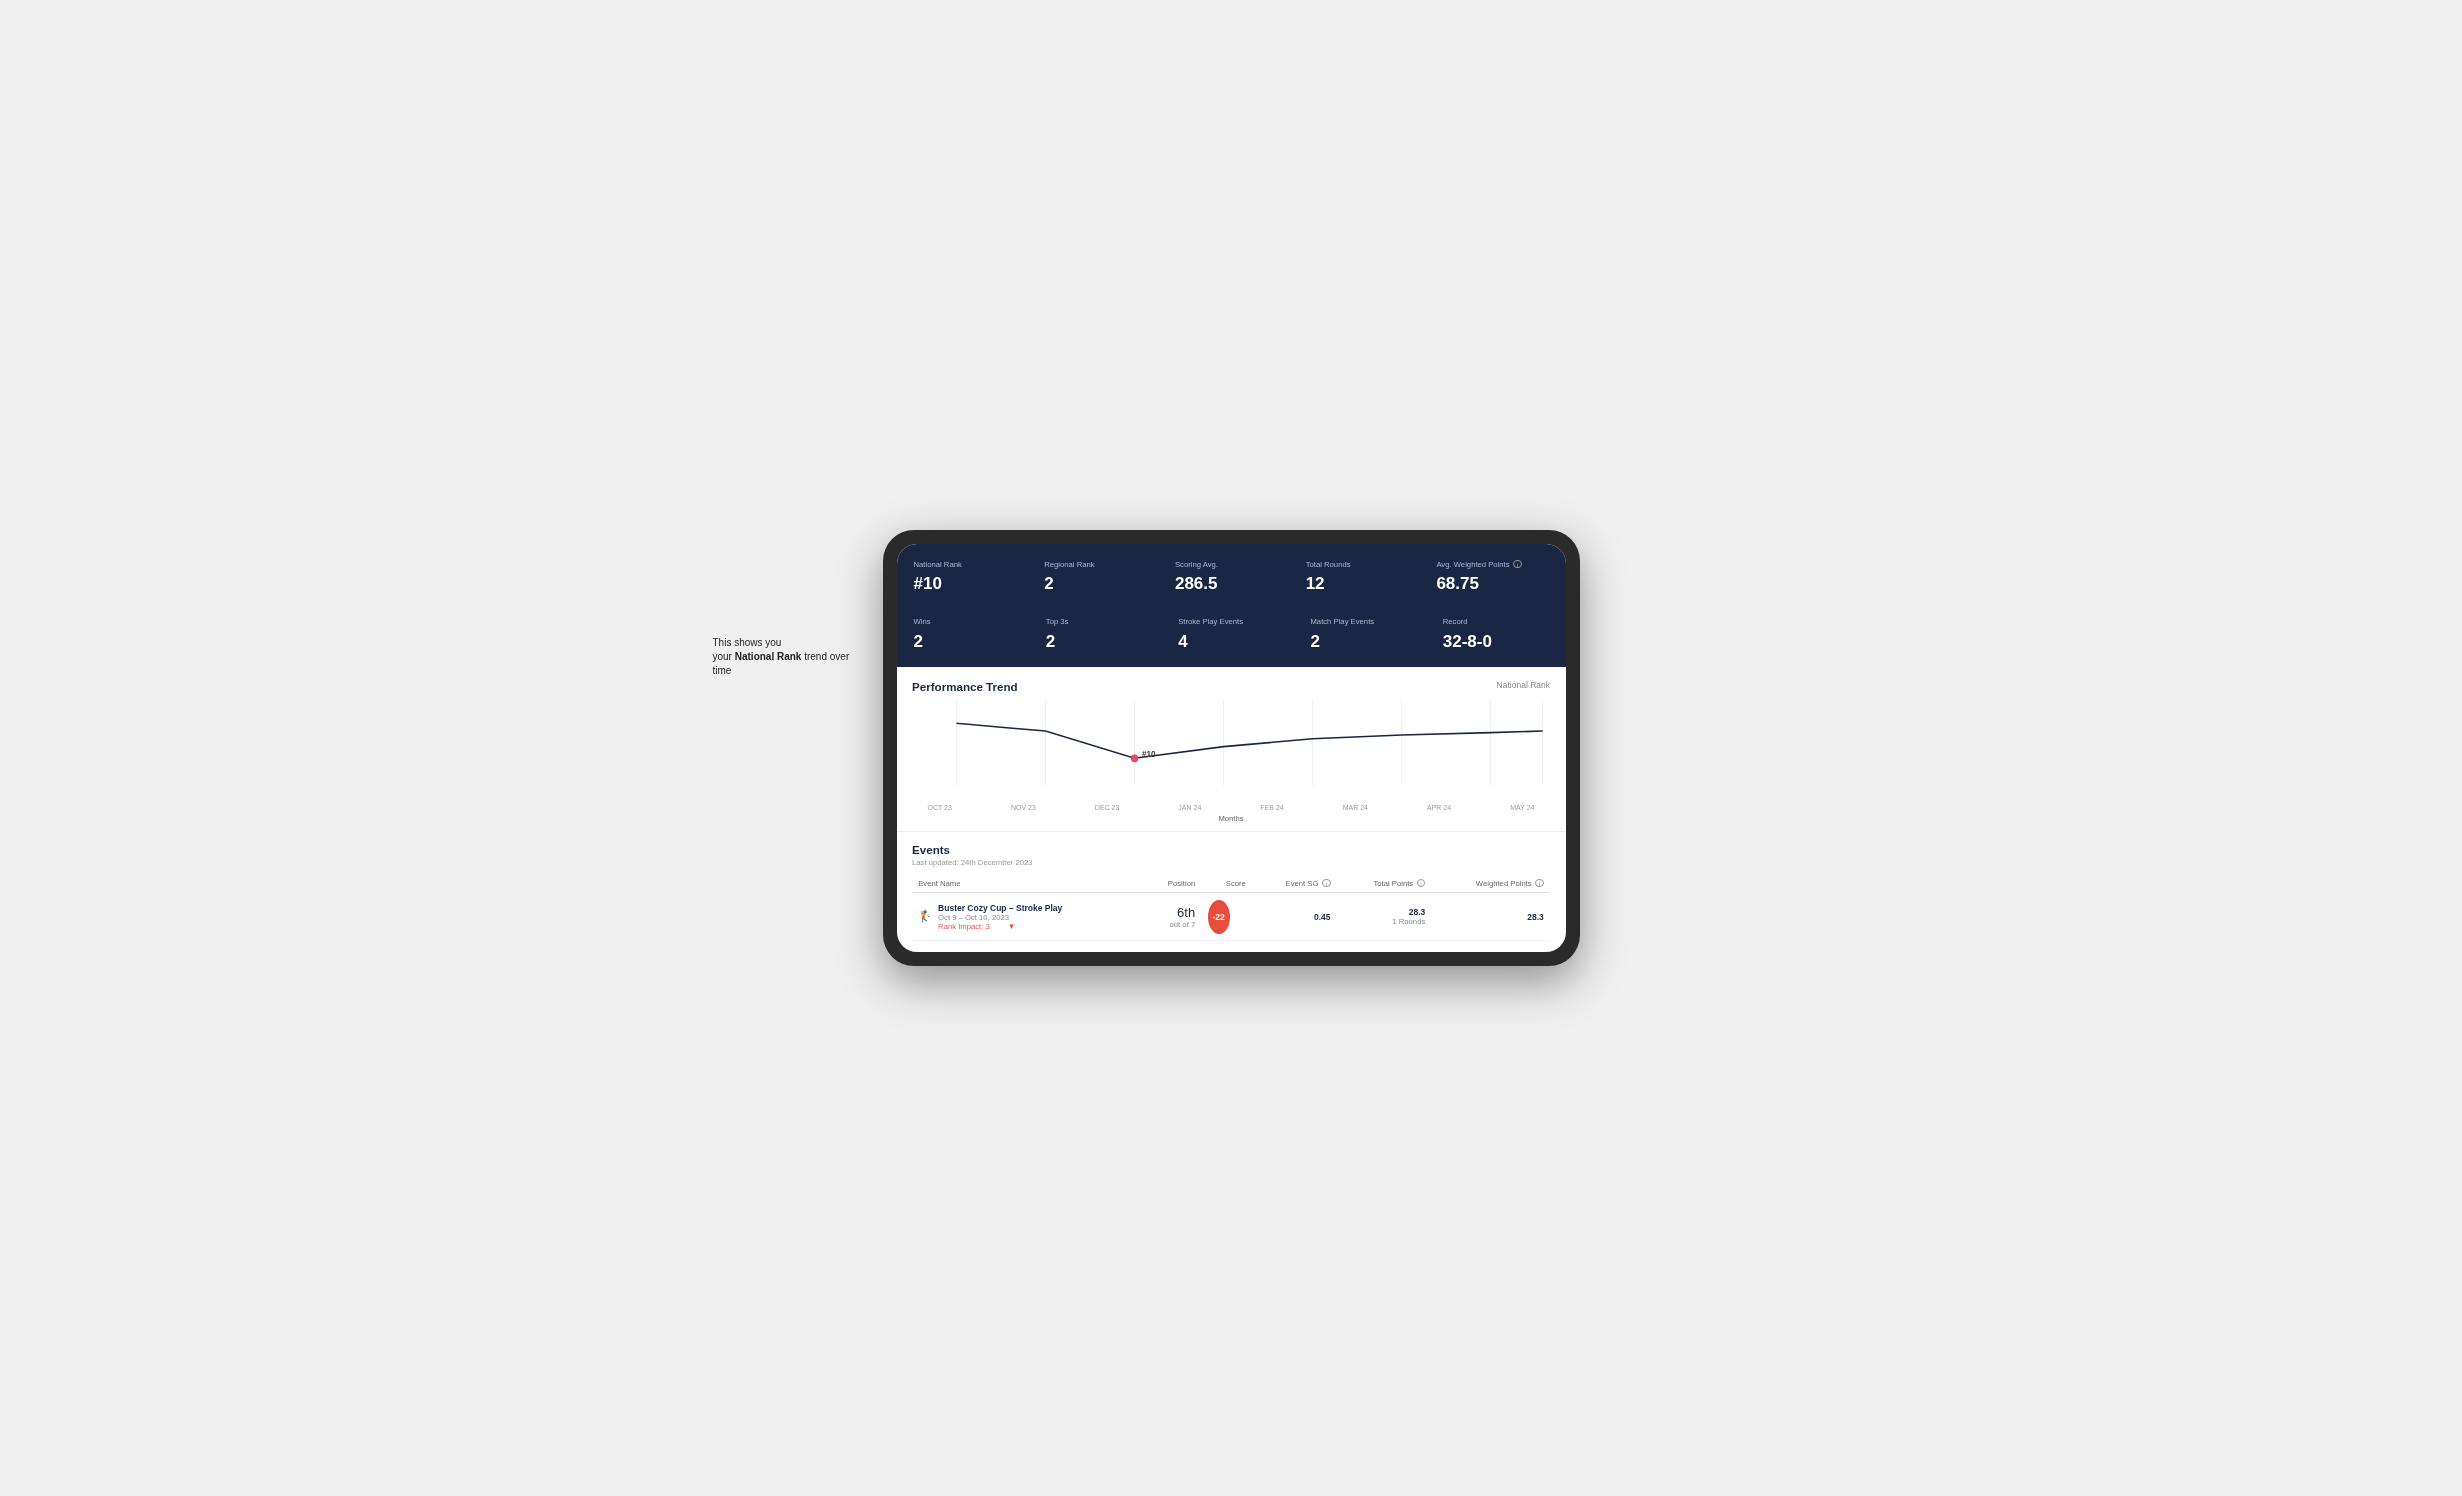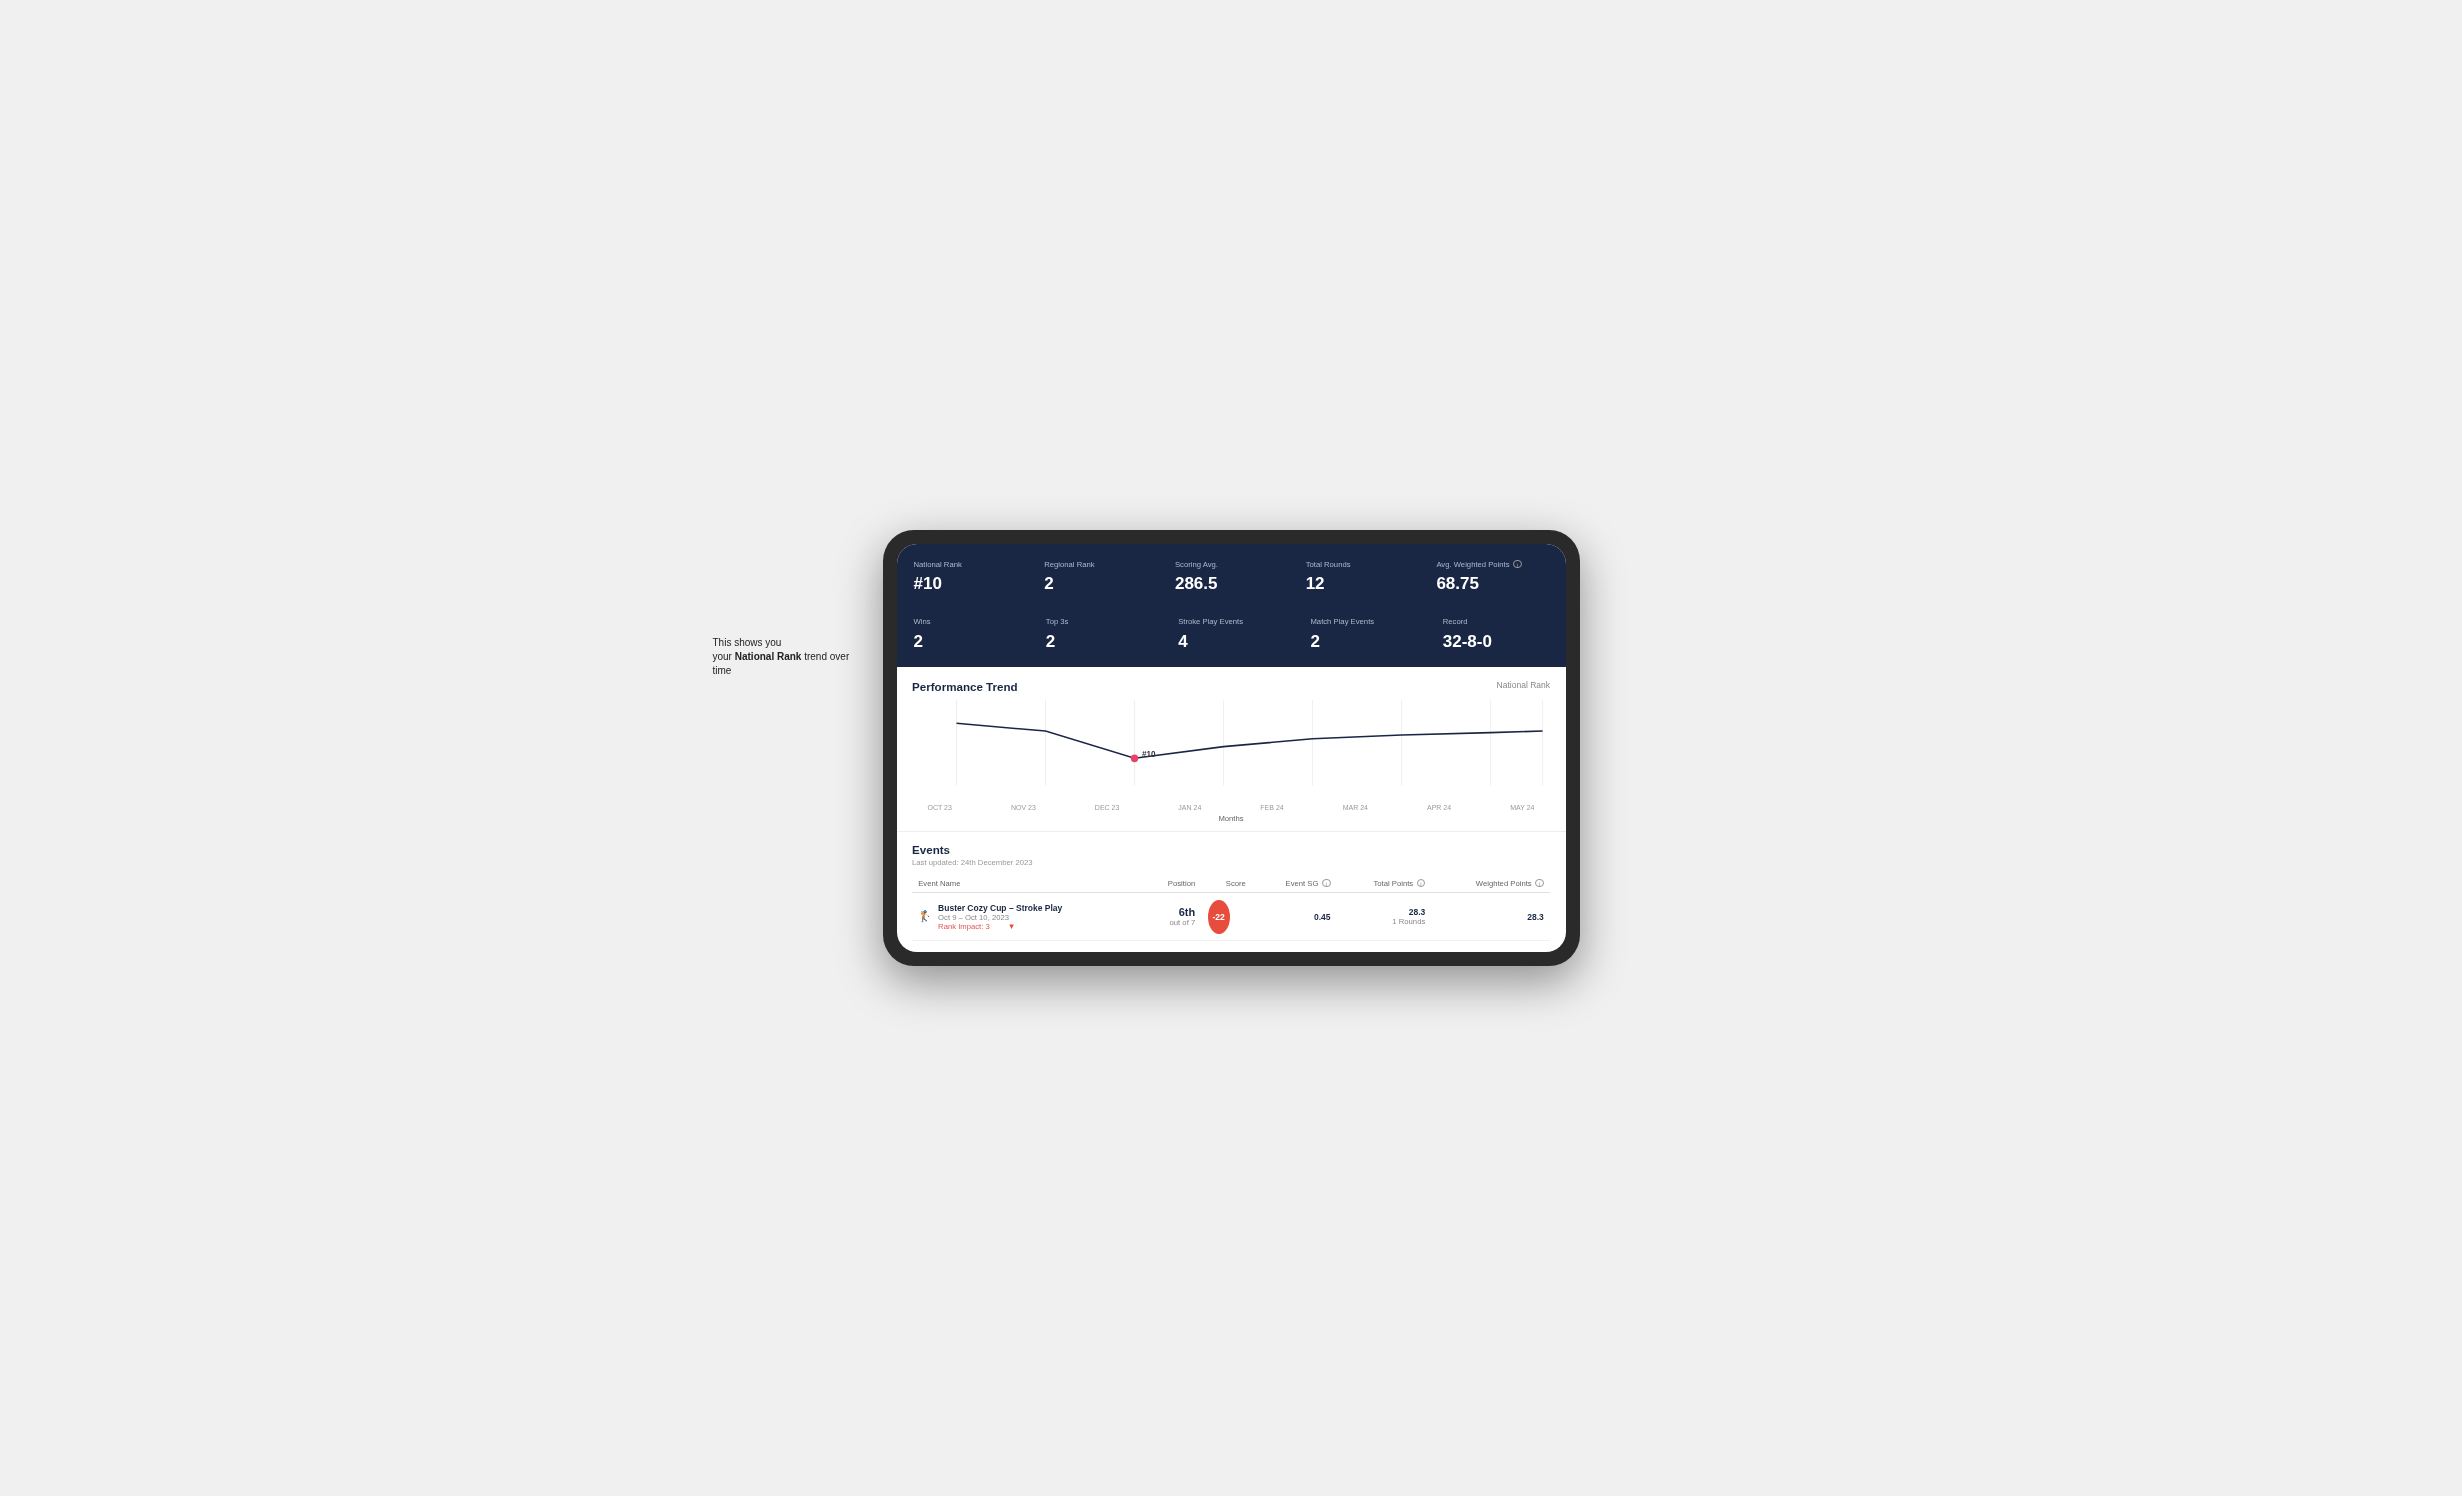--- a/index.html
+++ b/index.html
@@ -182,22 +182,22 @@
       border-radius: 50%;
       width: 22px;
       height: 34px;
       display: flex;
       align-items: center;
       justify-content: center;
       font-weight: 700;
       font-size: 8.5px;
     }
     .position-val {
-      font-size: 11px;
-      font-weight: 700;
+      font-size: 13px;
+      font-weight: 400;
       color: #1a2744;
       text-align: right;
     }
     .position-sub {
       font-size: 7.7px;
       color: #888;
     }
     .td-right {
       text-align: right;
     }

